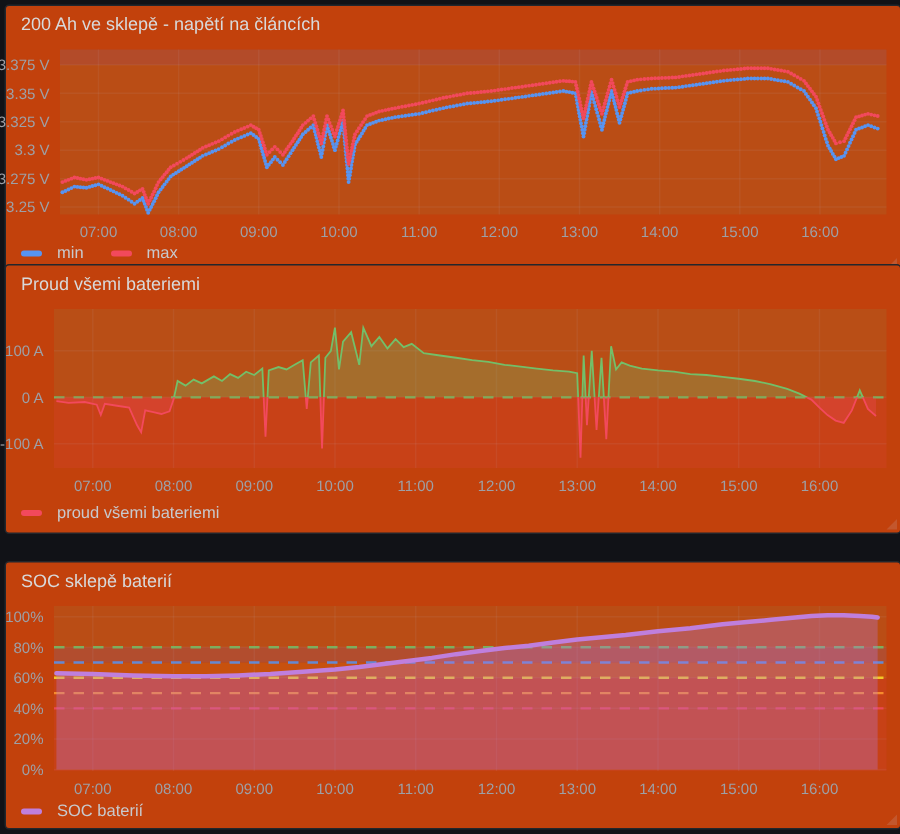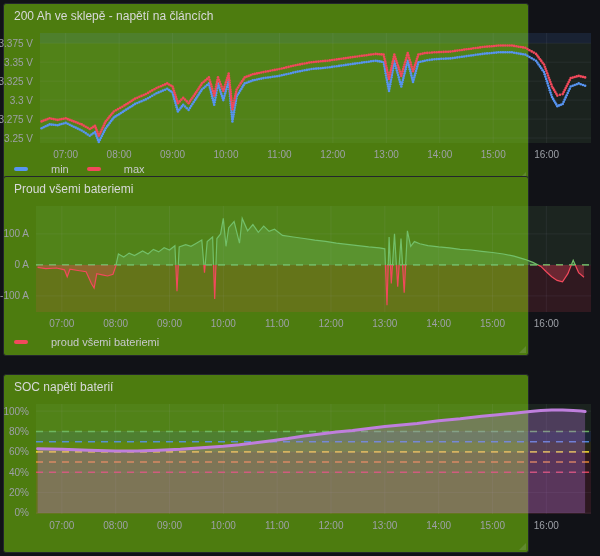--- a/index.html
+++ b/index.html
@@ -3,37 +3,37 @@
 <meta charset="utf-8">
 <style>
   html,body{margin:0;padding:0;}
   body{
     width:600px;height:556px;position:relative;overflow:hidden;
     background:#111217;
     font-family:"Liberation Sans",sans-serif;
     -webkit-font-smoothing:antialiased;
   }
   .panel{
-    position:absolute;left:3px;width:526px;box-sizing:border-box;
-    background:#4d7c0f;border:1px solid #23262c;border-radius:3px;
+    position:absolute;left:3px;width:598px;box-sizing:border-box;
+    background:#c2410c;border:1px solid #23262c;border-radius:3px;
   }
   #panel-voltage{top:3px;height:179px}
   #panel-current{top:176px;height:180px}
   #panel-soc{top:374px;height:179px}
   .ptitle{
     height:25px;line-height:25px;padding:0 10px;
     font-size:12px;font-weight:500;color:#d8d9da;
     white-space:nowrap;overflow:hidden;cursor:pointer;
   }
   svg.chart{display:block;overflow:visible}
   .legend{display:flex;align-items:center;gap:18px;padding-left:10px;}
   #panel-voltage .legend{height:22px}
   #panel-current .legend{height:24px}
   #panel-soc .legend{height:21px}
-  .litem{display:flex;align-items:center;gap:23px;font-size:11px;color:#c8c9cd;cursor:pointer}
+  .litem{display:flex;align-items:center;gap:10px;font-size:11px;color:#c8c9cd;cursor:pointer}
   .lmark{width:14px;height:4px;border-radius:2px;display:inline-block;background:#888}
   .rsz{
     position:absolute;right:2px;bottom:2px;width:0;height:0;cursor:nwse-resize;
     border-left:7px solid transparent;border-bottom:7px solid rgba(204,204,220,0.16);
   }
 </style>
 </head>
 <body>
 
 <div>
@@ -913,21 +913,21 @@
     <div class="legend">
       <span class="litem">
         <i class="lmark" style="background: rgb(242, 73, 92);"></i>
         <span>proud všemi bateriemi</span>
       </span>
     </div>
     <i class="rsz"></i>
   </section>
 
   <section class="panel" id="panel-soc">
-    <div class="ptitle">SOC napětí baterií</div>
+    <div class="ptitle">SOC sklepě baterií</div>
     <svg class="chart" width="592" height="130" viewBox="0 0 592 130">
         <rect x="32" y="4" width="555" height="27.5" fill="rgba(115,191,105,0.10)"></rect>
         <rect x="32" y="31.5" width="555" height="10.185185185185176" fill="rgba(87,148,242,0.15)"></rect>
         <rect x="32" y="41.685185185185176" width="555" height="10.185185185185198" fill="rgba(250,222,42,0.10)"></rect>
         <rect x="32" y="51.870370370370374" width="555" height="62.129629629629626" fill="rgba(242,73,92,0.13)"></rect>
         <line x1="57.83899127061108" x2="57.83899127061108" y1="4" y2="114" stroke="rgba(204,204,220,0.07)"></line>
         <line x1="111.67022308438413" x2="111.67022308438413" y1="4" y2="114" stroke="rgba(204,204,220,0.07)"></line>
         <line x1="165.50145489815716" x2="165.50145489815716" y1="4" y2="114" stroke="rgba(204,204,220,0.07)"></line>
         <line x1="219.33268671193022" x2="219.33268671193022" y1="4" y2="114" stroke="rgba(204,204,220,0.07)"></line>
         <line x1="273.16391852570325" x2="273.16391852570325" y1="4" y2="114" stroke="rgba(204,204,220,0.07)"></line>
@@ -959,16 +959,22 @@
         <text x="434.65761396702237" y="129" fill="#9da0a7" font-size="10" text-anchor="middle">14:00</text>
         <text x="488.48884578079543" y="129" fill="#9da0a7" font-size="10" text-anchor="middle">15:00</text>
         <text x="542.3200775945685" y="129" fill="#9da0a7" font-size="10" text-anchor="middle">16:00</text>
         <text x="25" y="14.629629629629619" fill="#9da0a7" font-size="10" text-anchor="end">100%</text>
         <text x="25" y="35" fill="#9da0a7" font-size="10" text-anchor="end">80%</text>
         <text x="25" y="55.370370370370374" fill="#9da0a7" font-size="10" text-anchor="end">60%</text>
         <text x="25" y="75.74074074074073" fill="#9da0a7" font-size="10" text-anchor="end">40%</text>
         <text x="25" y="96.11111111111111" fill="#9da0a7" font-size="10" text-anchor="end">20%</text>
         <text x="25" y="116.48148148148148" fill="#9da0a7" font-size="10" text-anchor="end">0%</text>
       </svg>
+    <div class="legend">
+      <span class="litem">
+        <i class="lmark" style="background: rgb(191, 127, 221);"></i>
+        <span>SOC baterií</span>
+      </span>
+    </div>
     <i class="rsz"></i>
   </section>
 
 </div>
 
 </body></html>

